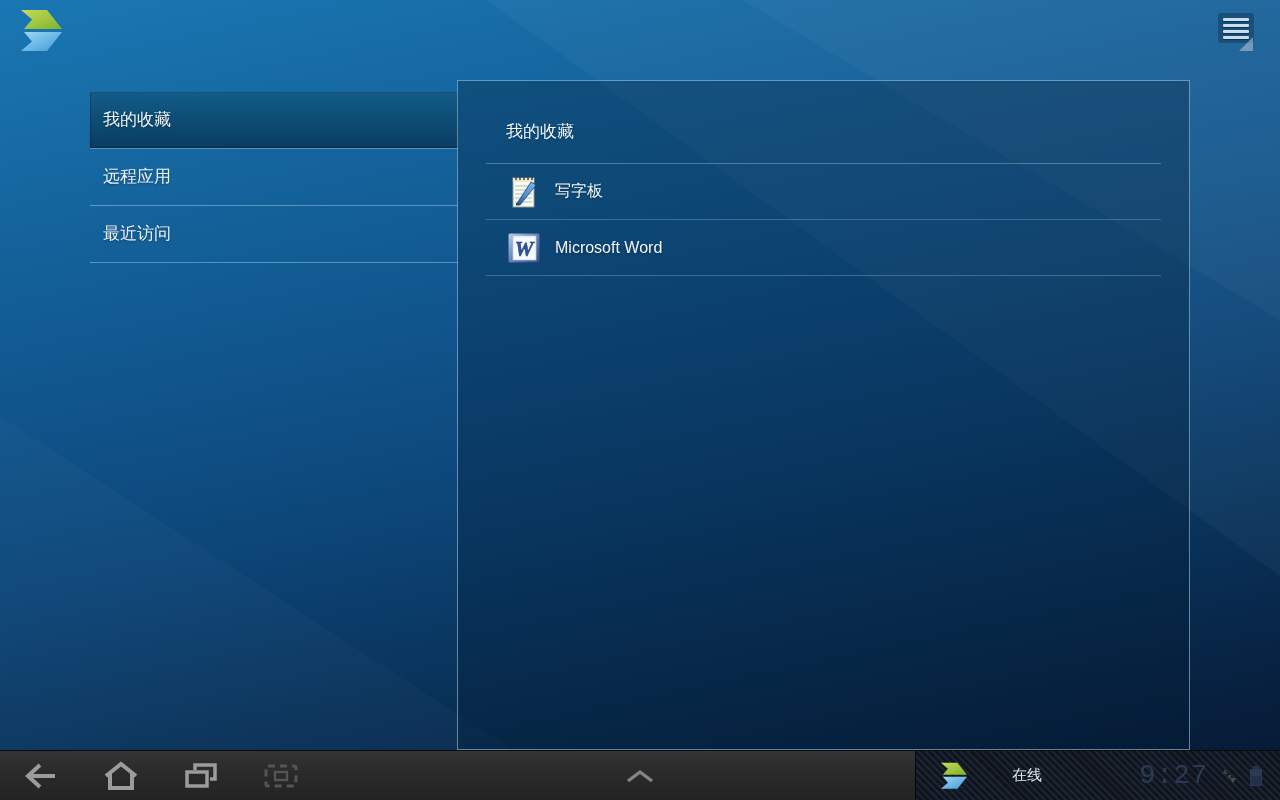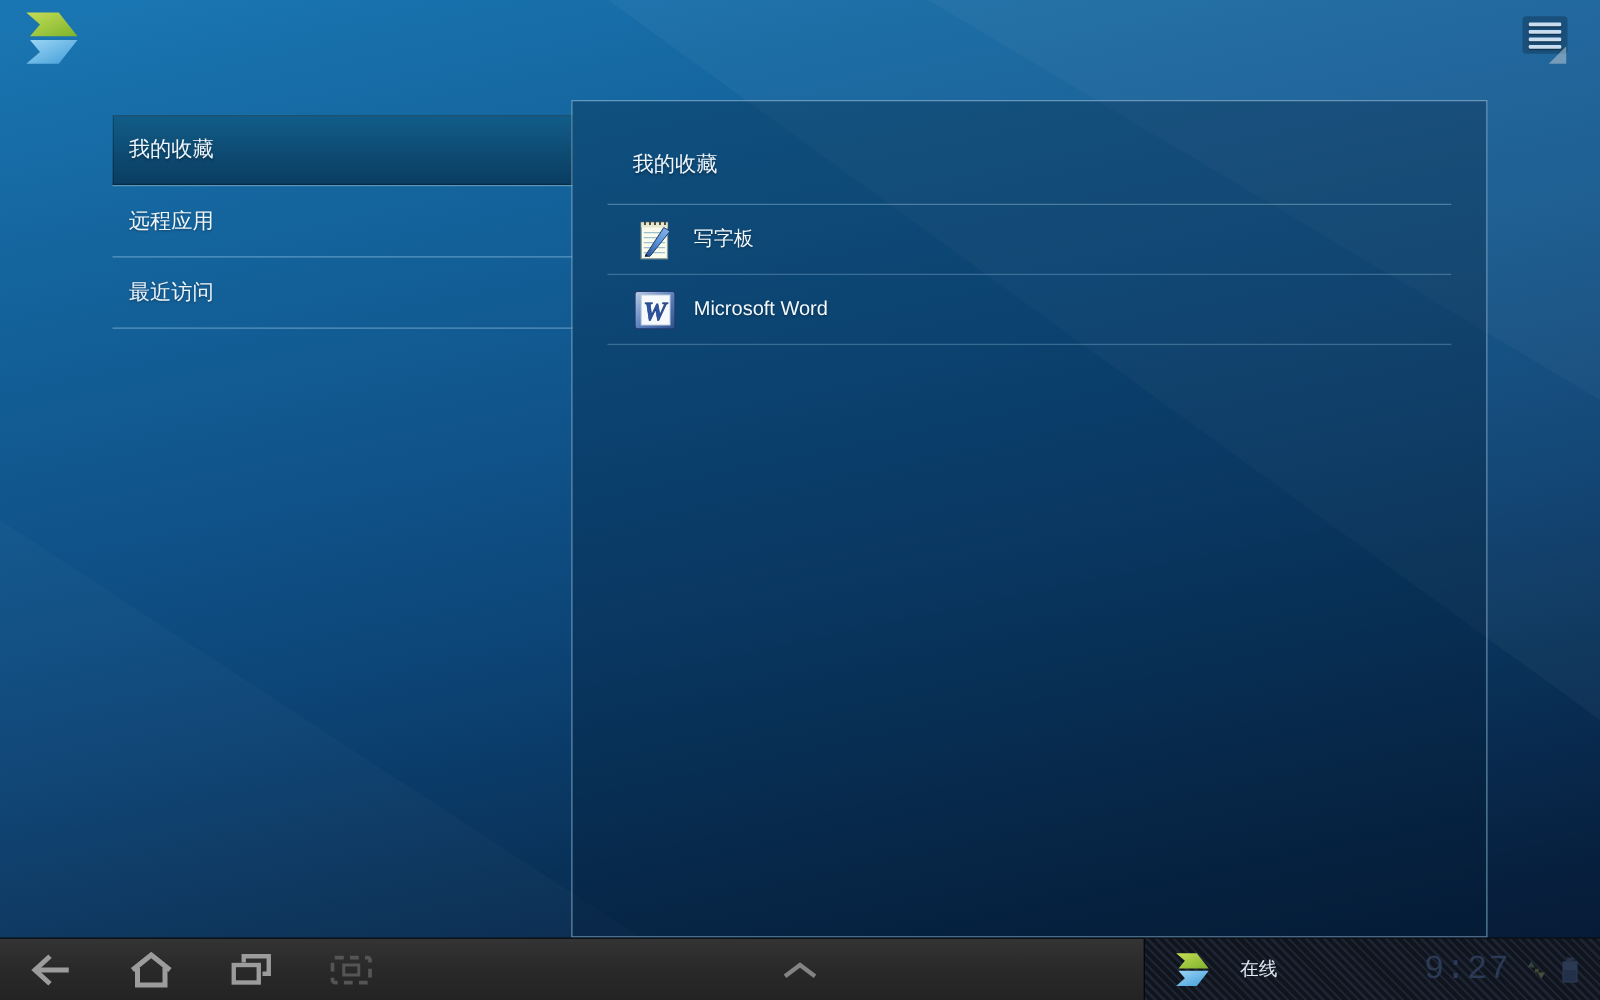--- a/index.html
+++ b/index.html
@@ -83,21 +83,21 @@
   .nav-center { position:absolute; left:612px; top:0; height:100%; display:flex; align-items:center; cursor:pointer; width:56px; justify-content:center; }
   .nav-status {
     position:absolute; right:0; top:0; width:365px; height:100%;
     background:
       repeating-linear-gradient(45deg, rgba(44,56,80,0.45) 0 2px, rgba(0,0,0,0) 2px 5px),
       #10141d;
     border-left:1px solid #05080f;
     display:flex; align-items:center;
   }
   .nav-status .ec-mini { width:30px; height:28px; margin-left:22px; }
-  .status-label { margin-left:24px; font-size:15px; color:#e2ebf4; }
+  .status-label { margin-left:44px; font-size:15px; color:#e2ebf4; }
   .status-time {
     margin-left:auto; font-size:27px; color:#2b3a55; letter-spacing:1px;
     font-family:Liberation Mono, monospace;
   }
   .status-icons { display:flex; align-items:center; gap:8px; margin:0 16px 0 10px; }
 </style>
 </head>
 <body>
 
 <div class="wedge wedge1"></div>

